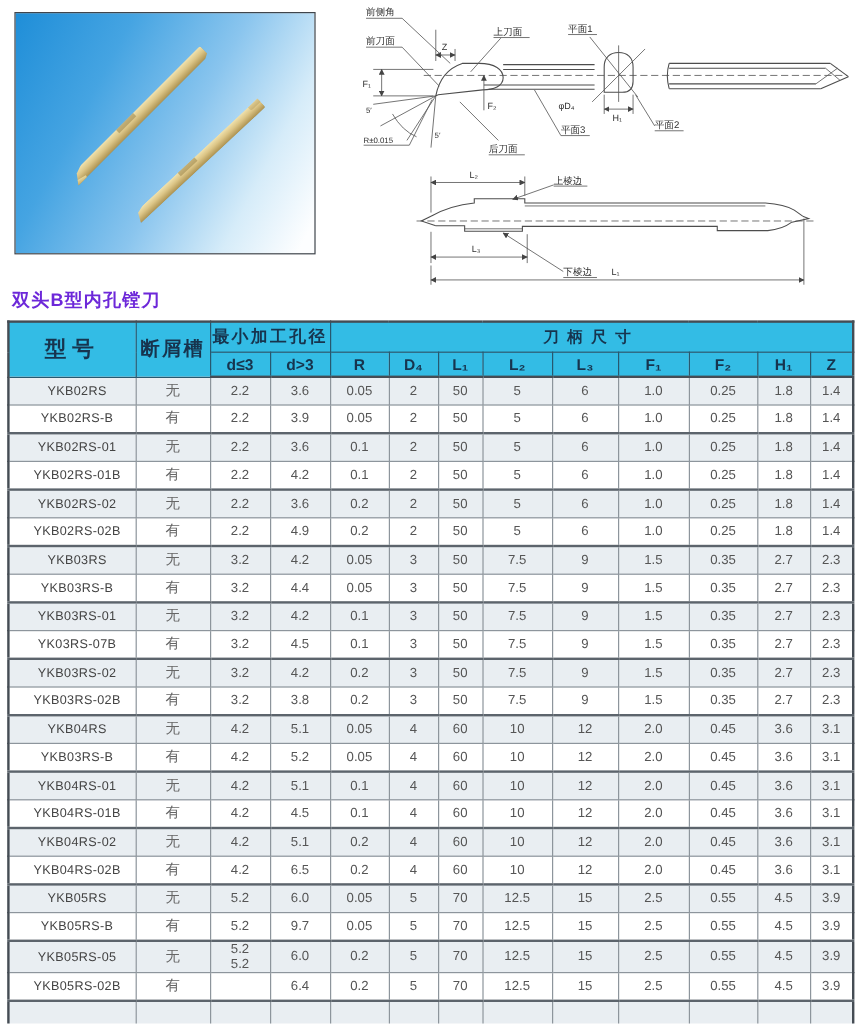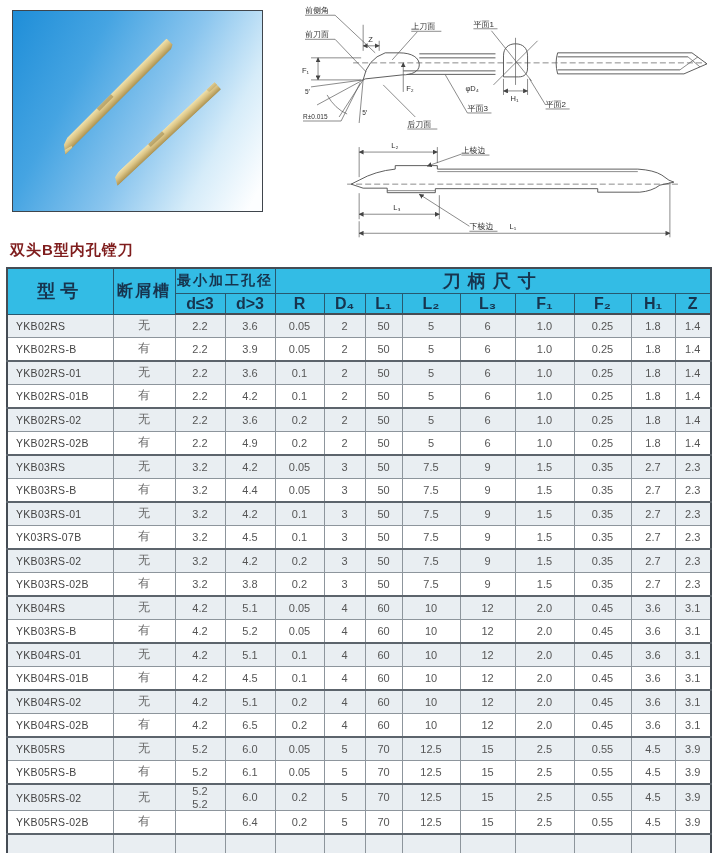--- a/index.html
+++ b/index.html
@@ -27,40 +27,40 @@
     background:linear-gradient(to bottom,#e8d89c,#a68c4c);transform:rotate(14deg);}
   
   .diagram{position:absolute;left:299px;top:0;width:414px;height:240px;}
   .diagram svg{width:100%;height:100%;}
   .dl{stroke:#4d4d4d;stroke-width:0.9;fill:none;}
   .dthin{stroke:#5a5a5a;stroke-width:0.7;fill:none;}
   .dlab{font-size:8px;fill:#2e2e2e;}
   .ddim{font-size:7.5px;fill:#2e2e2e;}
   .dsmall{font-size:6.5px;fill:#2e2e2e;}
   
-  .sec-title{position:absolute;left:10px;top:241px;font-size:15px;font-weight:bold;color:#7f1d1d;letter-spacing:1px;}
+  .sec-title{position:absolute;left:10px;top:241px;font-size:15px;font-weight:bold;color:#6d28d9;letter-spacing:1px;}
   
   table.spec{
     position:absolute;left:6px;top:267px;border-collapse:collapse;table-layout:fixed;
     border:2px solid #454c54;
   }
   table.spec th{
     background:#33bce5;color:#17344e;font-weight:bold;
     border:1px solid #27586f;padding:0;text-align:center;
   }
   th.h-model{font-size:18px;letter-spacing:5px;margin-top:19px;}
   th.h-chip{font-size:16px;letter-spacing:2px;}
   th.h-minbore{font-size:14px;letter-spacing:2px;height:24px;}
-  th.h-shank{font-size:18px;letter-spacing:7px;}
-  th.h-sub{font-size:16px;font-weight:bold;height:19px;margin-left:44px;}
+  th.h-shank{font-size:13px;letter-spacing:7px;}
+  th.h-sub{font-size:13px;font-weight:bold;height:19px;margin-left:44px;}
   table.spec td{
     border:1px solid #8d959c;padding:0;height:22px;text-align:center;
     font-size:11px;color:#555;white-space:pre-line;line-height:1.15;
   }
-  table.spec td.model{text-align:left;padding-left:8px;font-size:10.5px;color:#444;letter-spacing:.3px;}
+  table.spec td.model{text-align:center;padding-left:8px;font-size:10.5px;color:#444;letter-spacing:.3px;}
   table.spec td.chip{font-size:12px;color:#666;}
   tr.shaded td{background:#e9eef2;}
   tr.plain td{background:#ffffff;}
   tr.pair-start td{border-top:2px solid #5c646c;}
   tr.head-sub th{border-bottom:2px solid #454c54;}
 </style>
 </head>
 <body>
 
 <div class="photo">
@@ -518,33 +518,33 @@
         <td>15</td>
         <td>2.5</td>
         <td>0.55</td>
         <td>4.5</td>
         <td>3.9</td>
       </tr>
       <tr class="plain">
         <td class="model">YKB05RS-B</td>
         <td class="chip">有</td>
         <td>5.2</td>
-        <td>6.1</td>
+        <td>9.7</td>
         <td>0.05</td>
         <td>5</td>
         <td>70</td>
         <td>12.5</td>
         <td>15</td>
         <td>2.5</td>
         <td>0.55</td>
         <td>4.5</td>
         <td>3.9</td>
       </tr>
       <tr class="shaded pair-start">
-        <td class="model">YKB05RS-02</td>
+        <td class="model">YKB05RS-05</td>
         <td class="chip">无</td>
         <td>5.2
 5.2</td>
         <td>6.0</td>
         <td>0.2</td>
         <td>5</td>
         <td>70</td>
         <td>12.5</td>
         <td>15</td>
         <td>2.5</td>

